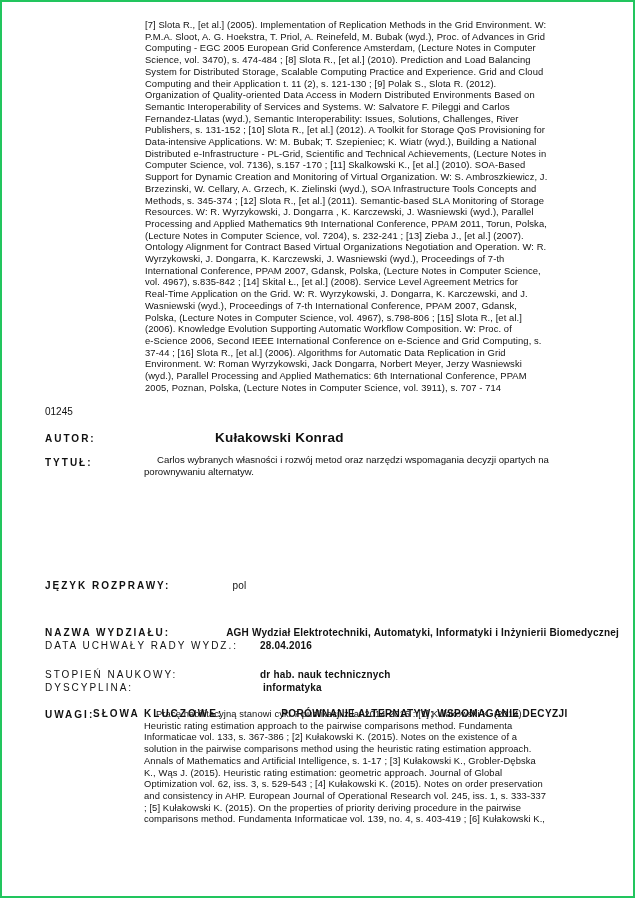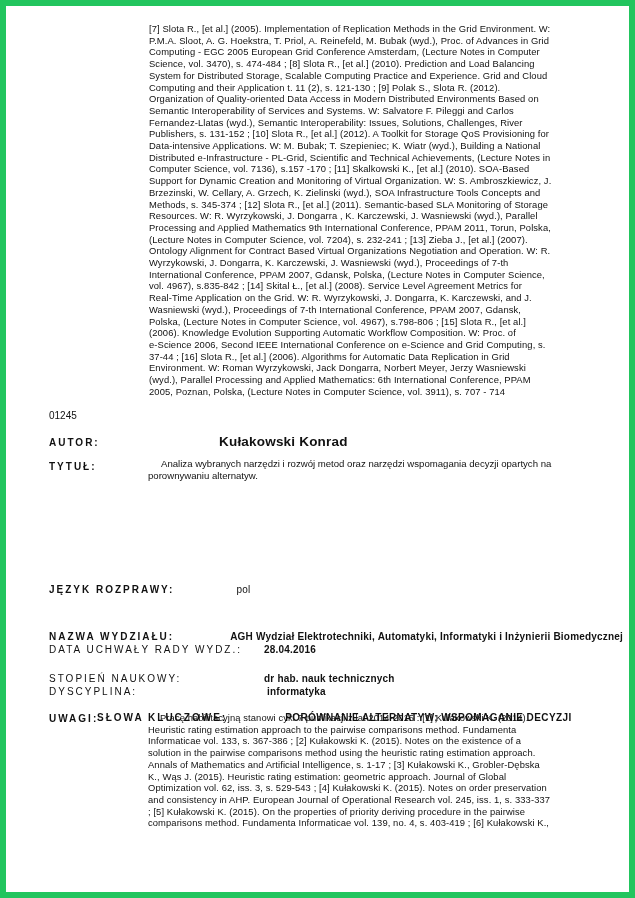--- a/index.html
+++ b/index.html
@@ -6,21 +6,21 @@
   body {
     width: 635px; height: 898px;
     background: #ffffff;
     font-family: "Liberation Sans", "DejaVu Sans", sans-serif;
     color: #111111;
     position: relative;
     overflow: hidden;
   }
   .page {
     position: absolute; inset: 0;
-    border: 6px solid #22c55e;
+    border: 2px solid #22c55e;
     box-sizing: border-box;
   }
   
   .refs {
     position: absolute;
     left: 143px; top: 17px; width: 458px;
     font-size: 9.4px; line-height: 11.7px;
     white-space: pre-line;
     letter-spacing: 0.1px;
   }
@@ -121,21 +121,21 @@
 2005, Poznan, Polska, (Lecture Notes in Computer Science, vol.  3911), s. 707 - 714</div>
 
   <div class="record-number">01245</div>
 
   <div class="row row-autor">
     <span class="lbl b">AUTOR:</span>
     <span class="author-value">Kułakowski Konrad</span>
   </div>
 
   <div class="lbl b tytul-label">TYTUŁ:</div>
-  <div class="tytul-value">Analiza wybranych narzędzi i rozwój metod oraz narzędzi wspomagania decyzji opartych na porownywaniu alternatyw.</div>
+  <div class="tytul-value">Carlos wybranych własności i rozwój metod oraz narzędzi wspomagania decyzji opartych na porownywaniu alternatyw.</div>
 
   <div class="row row-jezyk">
     <span class="lbl b">JĘZYK ROZPRAWY:</span>
     <span class="val">pol</span>
   </div>
 
   <div class="row row-wydzial">
     <span class="lbl b">NAZWA WYDZIAŁU:</span>
     <span class="val b">AGH Wydział Elektrotechniki, Automatyki, Informatyki i Inżynierii Biomedycznej</span>
   </div>

